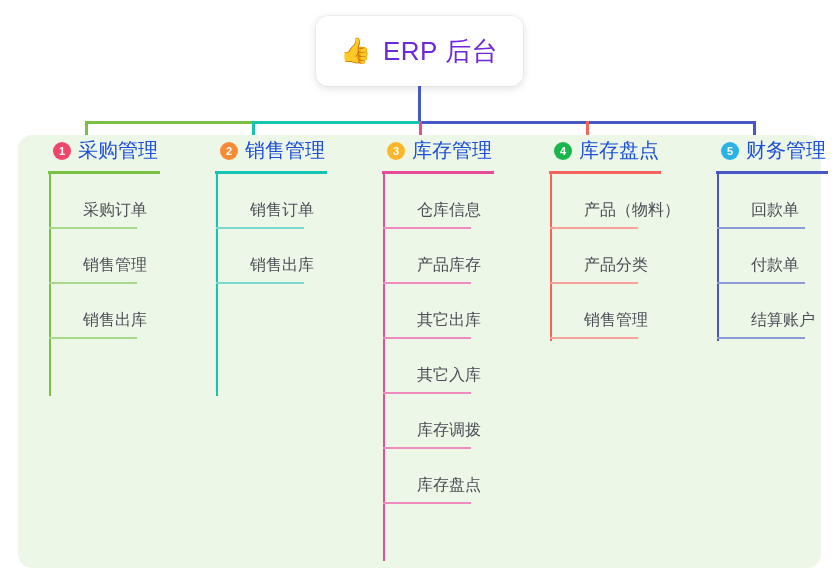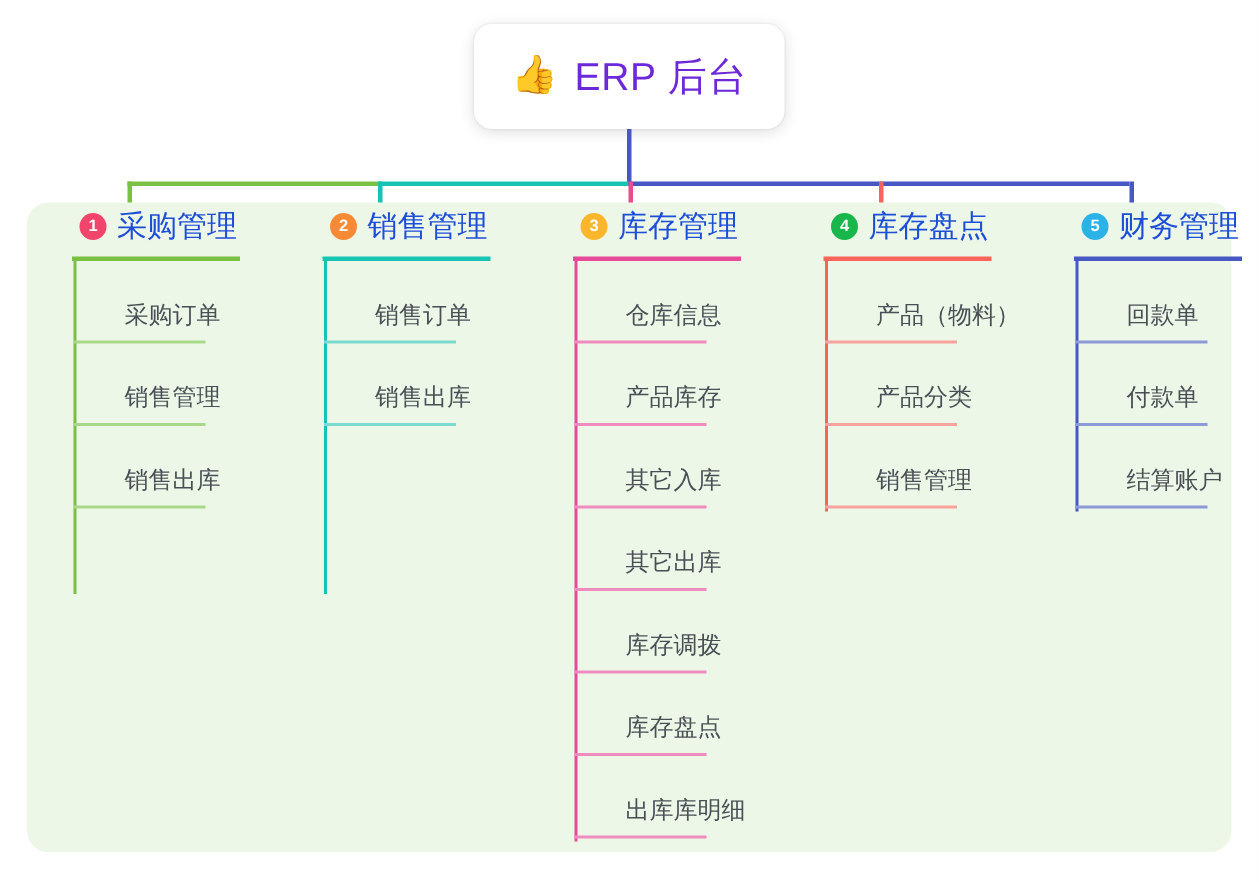--- a/index.html
+++ b/index.html
@@ -244,37 +244,33 @@
         <div class="items">
           <div class="item">
             <span class="item-label">仓库信息</span>
             <div class="item-underline" style="background: rgb(240, 139, 192);"></div>
           </div>
           <div class="item">
             <span class="item-label">产品库存</span>
             <div class="item-underline" style="background: rgb(240, 139, 192);"></div>
           </div>
           <div class="item">
+            <span class="item-label">其它出库</span>
+            <div class="item-underline" style="background: rgb(240, 139, 192);"></div>
+          </div>
+          <div class="item">
             <span class="item-label">其它入库</span>
             <div class="item-underline" style="background: rgb(240, 139, 192);"></div>
           </div>
           <div class="item">
-            <span class="item-label">其它出库</span>
-            <div class="item-underline" style="background: rgb(240, 139, 192);"></div>
-          </div>
-          <div class="item">
             <span class="item-label">库存调拨</span>
             <div class="item-underline" style="background: rgb(240, 139, 192);"></div>
           </div>
           <div class="item">
             <span class="item-label">库存盘点</span>
-            <div class="item-underline" style="background: rgb(240, 139, 192);"></div>
-          </div>
-          <div class="item">
-            <span class="item-label">出库库明细</span>
             <div class="item-underline" style="background: rgb(240, 139, 192);"></div>
           </div>
         </div>
       </div>
       <div class="column col-3">
         <div class="col-header">
           <span class="badge" style="background: rgb(25, 183, 75);">4</span>
           <span class="col-title">库存盘点</span>
         </div>
         <div class="col-underline" style="background: rgb(248, 100, 90);"></div>

